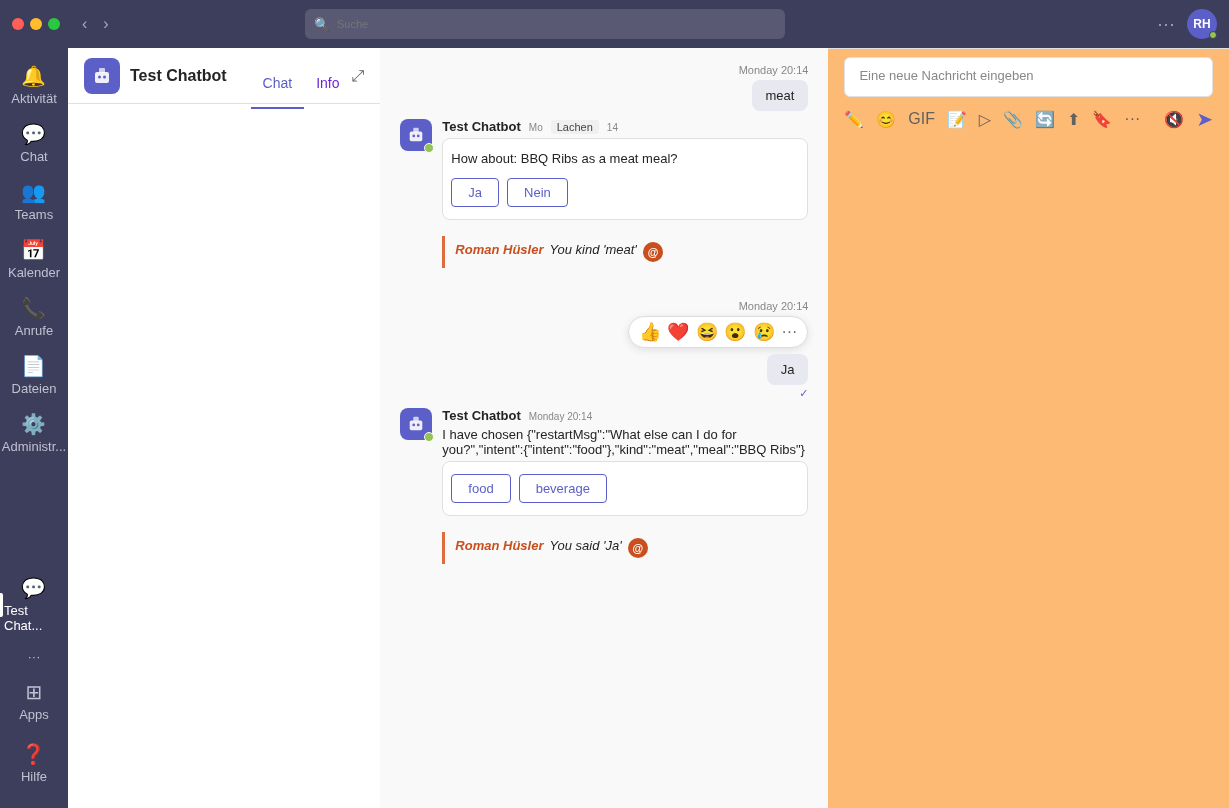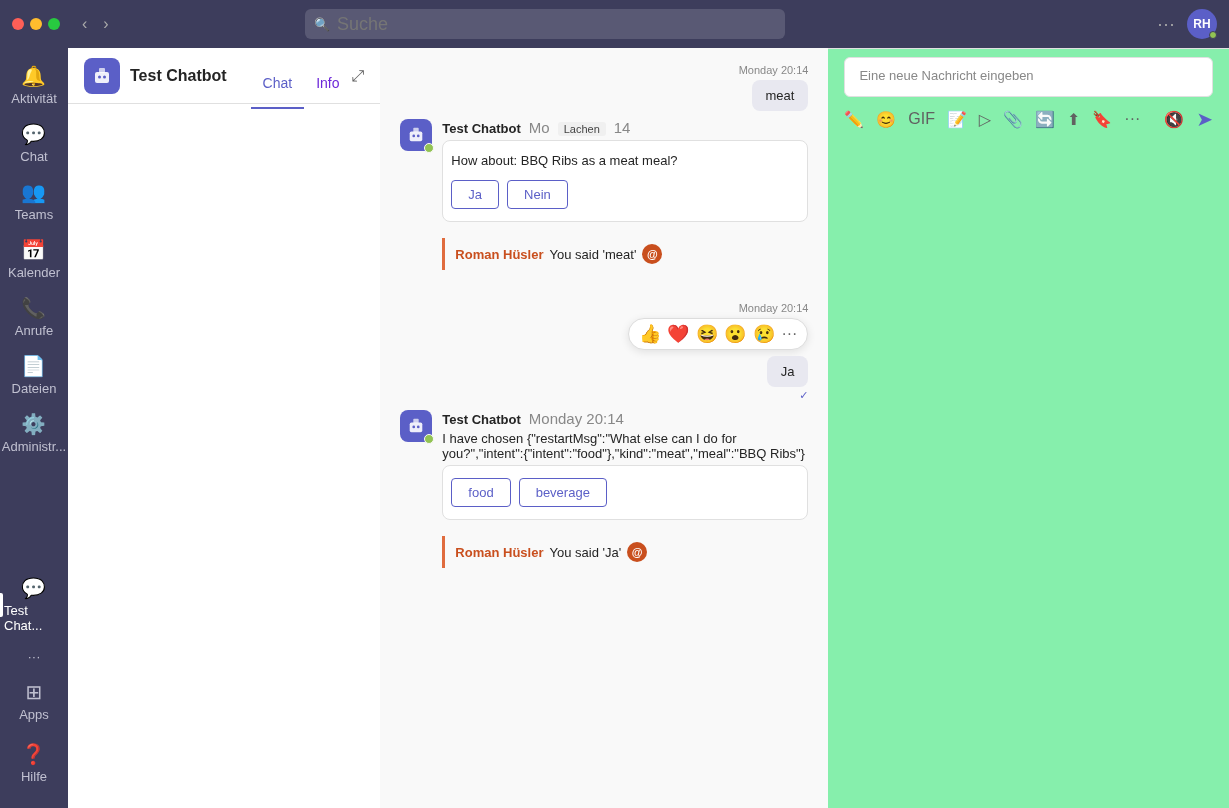--- a/index.html
+++ b/index.html
@@ -31,21 +31,21 @@
       border-radius: 6px;
       height: 30px;
       display: flex;
       align-items: center;
       padding: 0 10px;
       color: #ccc;
       font-size: 13px;
       gap: 6px;
     }
     .search-bar input {
-      background: none; border: none; color: #a3a3a3; font-size: 18px; outline: none; width: 100%;
+      background: none; border: none; color: #a3a3a3; font-size: 11px; outline: none; width: 100%;
     }
     .title-right { margin-left: auto; display: flex; align-items: center; gap: 12px; }
     .more-dots { color: #aaa; font-size: 18px; cursor: pointer; }
     .avatar {
       width: 30px; height: 30px; border-radius: 50%; background: #5b5fc7;
       display: flex; align-items: center; justify-content: center; color: white; font-size: 12px; font-weight: 600;
       position: relative;
     }
     .avatar-dot { position: absolute; bottom: 0; right: 0; width: 8px; height: 8px; border-radius: 50%; background: #92c353; border: 1px solid #3d3d5c; }
 
@@ -128,52 +128,53 @@
       color: white; font-size: 14px; font-weight: bold; flex-shrink: 0;
       position: relative;
     }
     .bot-avatar-dot {
       position: absolute; bottom: -2px; right: -2px; width: 10px; height: 10px;
       border-radius: 50%; background: #92c353; border: 1px solid #f9f9f9;
     }
     .bot-msg-content { flex: 1; }
     .bot-msg-header { display: flex; align-items: baseline; gap: 8px; margin-bottom: 4px; }
     .bot-name { font-size: 13px; font-weight: 600; color: #242424; }
-    .bot-time { font-size: 15px; color: #888; }
+    .bot-time { font-size: 10px; color: #888; }
     .bot-lachen { font-size: 11px; background: #f0f0f0; padding: 1px 6px; border-radius: 3px; color: #444; }
     .bot-msg-bubble {
       background: white; border: 1px solid #e0e0e0; border-radius: 8px;
       padding: 12px 8px; max-width: 480px; font-size: 13px; color: #242424;
     }
     .bot-msg-text { margin-bottom: 12px; }
     .bot-buttons { display: flex; gap: 8px; flex-wrap: wrap; }
     .bot-btn {
       padding: 6px 16px; border: 1px solid #5b5fc7; border-radius: 4px;
       background: white; color: #5b5fc7; font-size: 13px; cursor: pointer;
     }
 
     .user-said {
-      display: flex; align-items: center; gap: 6px;
+      display: flex; align-items: flex-start; gap: 6px;
       padding: 6px 0 6px 10px;
       border-left: 3px solid #e06c3e;
       font-size: 13px; color: #242424;
       margin-left: 42px;
+      font-style: italic;
     }
     .user-said-name { color: #c94f1e; font-weight: 600; }
     .at-icon {
       width: 20px; height: 20px; border-radius: 50%; background: #c94f1e;
       display: flex; align-items: center; justify-content: center;
       color: white; font-size: 11px; font-weight: bold; flex-shrink: 0;
     }
 
     .bot-simple-msg { margin-bottom: 4px; font-size: 13px; color: #242424; }
 
     
     .input-area {
-      border-top: 1px solid #e0e0e0; background: #86efac; padding: 8px 16px;
+      border-top: 1px solid #e0e0e0; background: #fdba74; padding: 8px 16px;
       flex-shrink: 0;
     }
     .input-box {
       border: 1px solid #e0e0e0; border-radius: 6px; padding: 10px 14px;
       font-size: 13px; color: #888; min-height: 40px; margin-bottom: 8px;
       background: white;
     }
     .toolbar-row {
       display: flex; align-items: center; gap: 12px; padding: 2px 0;
     }
@@ -316,21 +317,21 @@
             <div class="bot-buttons">
               <button class="bot-btn">Ja</button>
               <button class="bot-btn">Nein</button>
             </div>
           </div>
         </div>
       </div>
 
       <div class="user-said">
         <span class="user-said-name">Roman Hüsler</span>
-        <span>You said 'meat'</span>
+        <span>You kind 'meat'</span>
         <div class="at-icon">@</div>
       </div>
 
       <div class="section-gap"></div>
 
       <div class="msg-row-right">
         <div class="msg-timestamp">Monday 20:14</div>
 
         <div style="display:flex; align-items:center; gap:6px; background:white; border:1px solid #ddd; border-radius:20px; padding:4px 10px; margin-bottom:6px; box-shadow: 0 2px 8px rgba(0,0,0,0.1);">
           <span style="font-size:18px; cursor:pointer;">👍</span>

